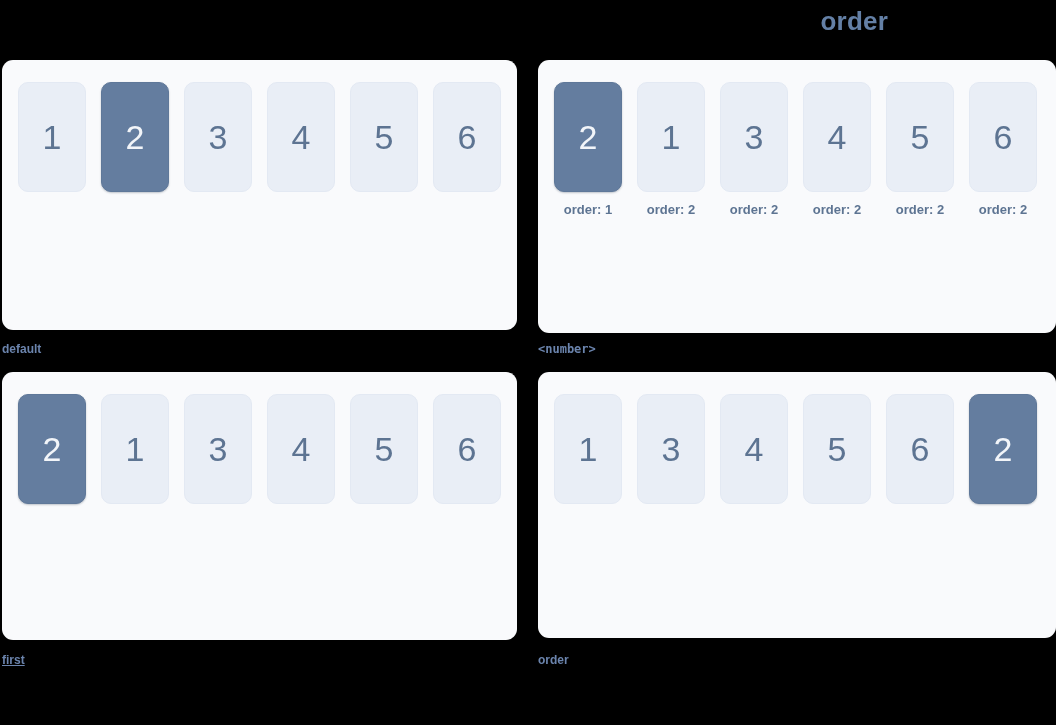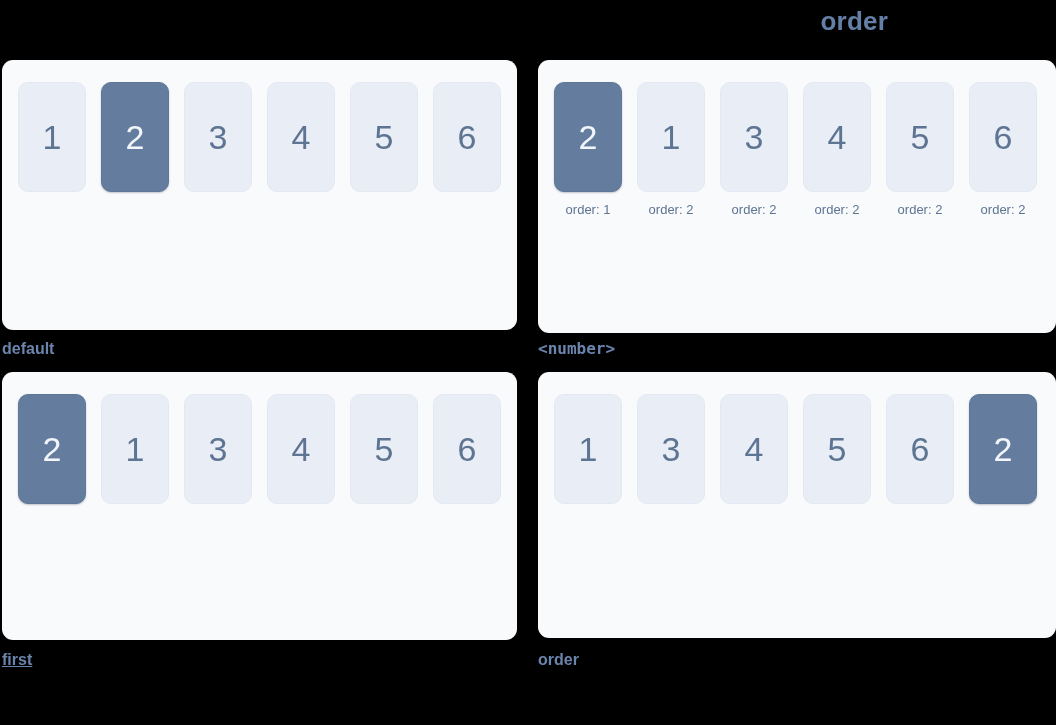--- a/index.html
+++ b/index.html
@@ -50,21 +50,21 @@
     top: 22px;
     right: 8px;
     display: flex;
     flex-direction: row;
     align-items: flex-start;
     gap: 15px;
   }
 
   .caption {
     position: absolute;
-    font-size: 16px;
+    font-size: 12px;
     font-weight: bold;
     color: #6b84ad;
     line-height: 18px;
     white-space: nowrap;
   }
 
   
   .cellwrap {
     display: flex;
     flex-direction: column;
@@ -89,21 +89,21 @@
   .cell.active {
     background: #647d9f;
     border-color: #5f7899;
     color: #f2f5f9;
     box-shadow: 0 1px 2px rgba(20,35,60,0.25);
   }
 
   .order-label {
     margin-top: 10px;
     font-size: 13px;
-    font-weight: normal;
+    font-weight: bold;
     color: #5d7492;
     white-space: nowrap;
     align-self: center;
   }
 
   
   #panel-default   { left: 2px;   top: 60px;  width: 515px; height: 270px; }
   #panel-number    { left: 538px; top: 60px;  width: 518px; height: 273px; }
   #panel-first     { left: 2px;   top: 372px; width: 515px; height: 268px; }
   #panel-last      { left: 538px; top: 372px; width: 518px; height: 266px; }

